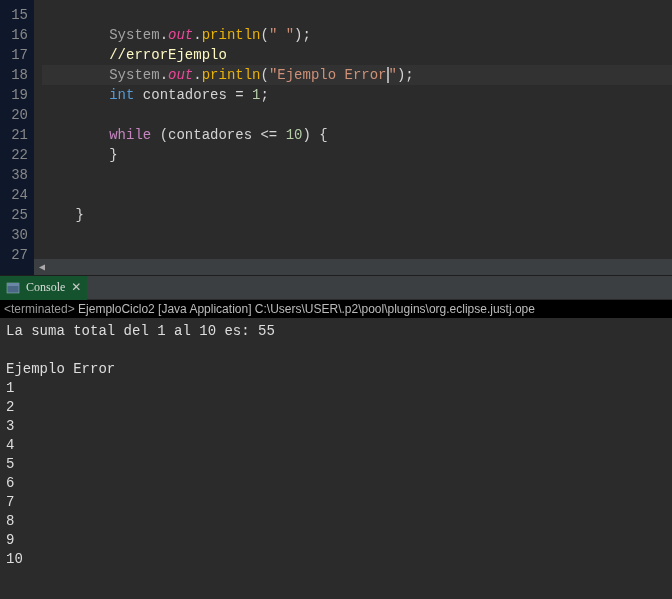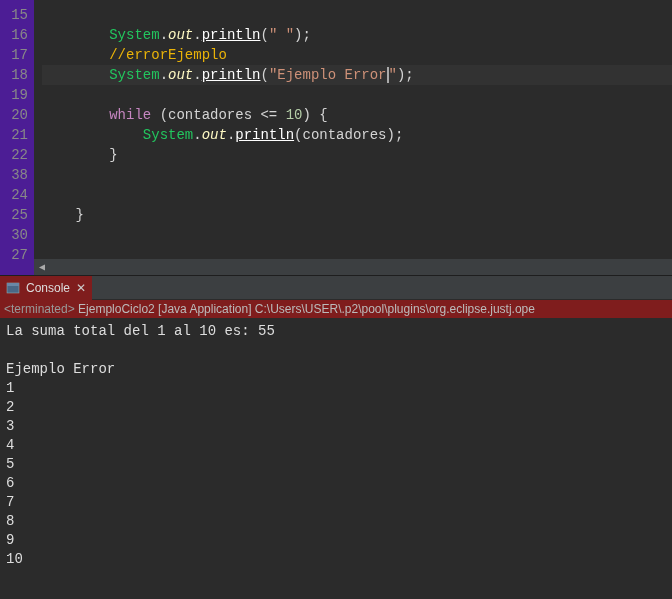--- a/index.html
+++ b/index.html
@@ -13,21 +13,21 @@
   font-size: 14px;
 }
 .editor {
   display: flex;
   background: #2b2b2b;
   height: 275px;
   overflow: hidden;
   position: relative;
 }
 .gutter {
-  background: #4c1d95;
+  background: #0f172a;
   color: #888;
   padding: 5px 6px 0 6px;
   text-align: right;
   user-select: none;
   min-width: 34px;
 }
 .gutter div { height: 20px; line-height: 20px; }
 .code {
   padding: 5px 0 0 8px;
   flex: 1;
@@ -35,25 +35,25 @@
 }
 .code-line { height: 20px; line-height: 20px; white-space: pre; position: relative; }
 .current-line {
   position: absolute;
   left: 0; right: 0;
   height: 20px;
   background: #323232;
   z-index: 0;
 }
 .code-line span { position: relative; z-index: 1; }
-.tk-class { color: #22c55e; }
-.tk-field { color: #fef9c3; font-style: italic; }
-.tk-method { color: #ffffff; text-decoration: underline; }
+.tk-class { color: #a3a3a3; }
+.tk-field { color: #ec4899; font-style: italic; }
+.tk-method { color: #eab308; }
 .tk-string { color: #ce9178; }
-.tk-comment { color: #eab308; }
+.tk-comment { color: #fef9c3; }
 .tk-keyword { color: #c586c0; }
 .tk-type { color: #569cd6; }
 .tk-var { color: #d4d4d4; }
 .tk-num { color: #b5cea8; }
 .tk-op { color: #d4d4d4; }
 .tk-punct { color: #d4d4d4; }
 .cursor-box {
   display: inline-block;
   border: 1px solid #aaa;
   width: 1px;
@@ -89,36 +89,36 @@
   align-items: center;
   height: 24px;
   border-bottom: 1px solid #2b2b2b;
 }
 .tab {
   display: flex;
   align-items: center;
   gap: 6px;
   padding: 0 6px;
   height: 24px;
-  background: #7f1d1d;
+  background: #14532d;
   color: #ddd;
-  font-family: Liberation Sans, sans-serif;
+  font-family: Liberation Serif, serif;
   font-size: 12px;
 }
 .tab-icon {
   width: 14px; height: 14px;
   display: inline-flex;
   align-items: center; justify-content: center;
 }
 .tab-close {
   cursor: pointer;
   color: #ccc;
 }
 .statusline {
-  background: #7f1d1d;
+  background: #000000;
   color: #bbb;
   font-family: 'Segoe UI', Tahoma, sans-serif;
   font-size: 12px;
   padding: 2px 4px;
   white-space: nowrap;
   overflow: hidden;
   height: 18px;
 }
 .statusline .term { color: #999; }
 .console-out {
@@ -147,23 +147,23 @@
       <div>24</div>
       <div>25</div>
       <div>30</div>
       <div>27</div>
     </div>
   <div class="code" id="code">
       <div class="code-line"><span>        </span></div>
       <div class="code-line"><span>        </span><span class="tk-class">System</span><span class="tk-punct">.</span><span class="tk-field">out</span><span class="tk-punct">.</span><span class="tk-method">println</span><span class="tk-punct">(</span><span class="tk-string">" "</span><span class="tk-punct">);</span></div>
       <div class="code-line"><span>        </span><span class="tk-comment">//errorEjemplo</span></div>
       <div class="code-line"><div class="current-line"></div><span>        </span><span class="tk-class">System</span><span class="tk-punct">.</span><span class="tk-field">out</span><span class="tk-punct">.</span><span class="tk-method">println</span><span class="tk-punct">(</span><span class="tk-string">"Ejemplo Error</span><span class="cursor-box"></span><span class="tk-string">"</span><span class="tk-punct">);</span></div>
+      <div class="code-line"><span>        </span><span class="tk-type">int</span><span> </span><span class="tk-var">contadores</span><span class="tk-op"> = </span><span class="tk-num">1</span><span class="tk-punct">;</span></div>
       <div class="code-line"><span>        </span></div>
       <div class="code-line"><span>        </span><span class="tk-keyword">while</span><span class="tk-punct"> (</span><span class="tk-var">contadores</span><span class="tk-op"> &lt;= </span><span class="tk-num">10</span><span class="tk-punct">) {</span></div>
-      <div class="code-line"><span>            </span><span class="tk-class">System</span><span class="tk-punct">.</span><span class="tk-field">out</span><span class="tk-punct">.</span><span class="tk-method">println</span><span class="tk-punct">(</span><span class="tk-var">contadores</span><span class="tk-punct">);</span></div>
       <div class="code-line"><span>        </span><span class="tk-punct">}</span></div>
       <div class="code-line"><span>        </span></div>
       <div class="code-line"><span>        </span></div>
       <div class="code-line"><span>    </span><span class="tk-punct">}</span></div>
     </div>
   <div class="hscroll">
     <div class="hscroll-arrow">◀</div>
   </div>
 </div>
 

